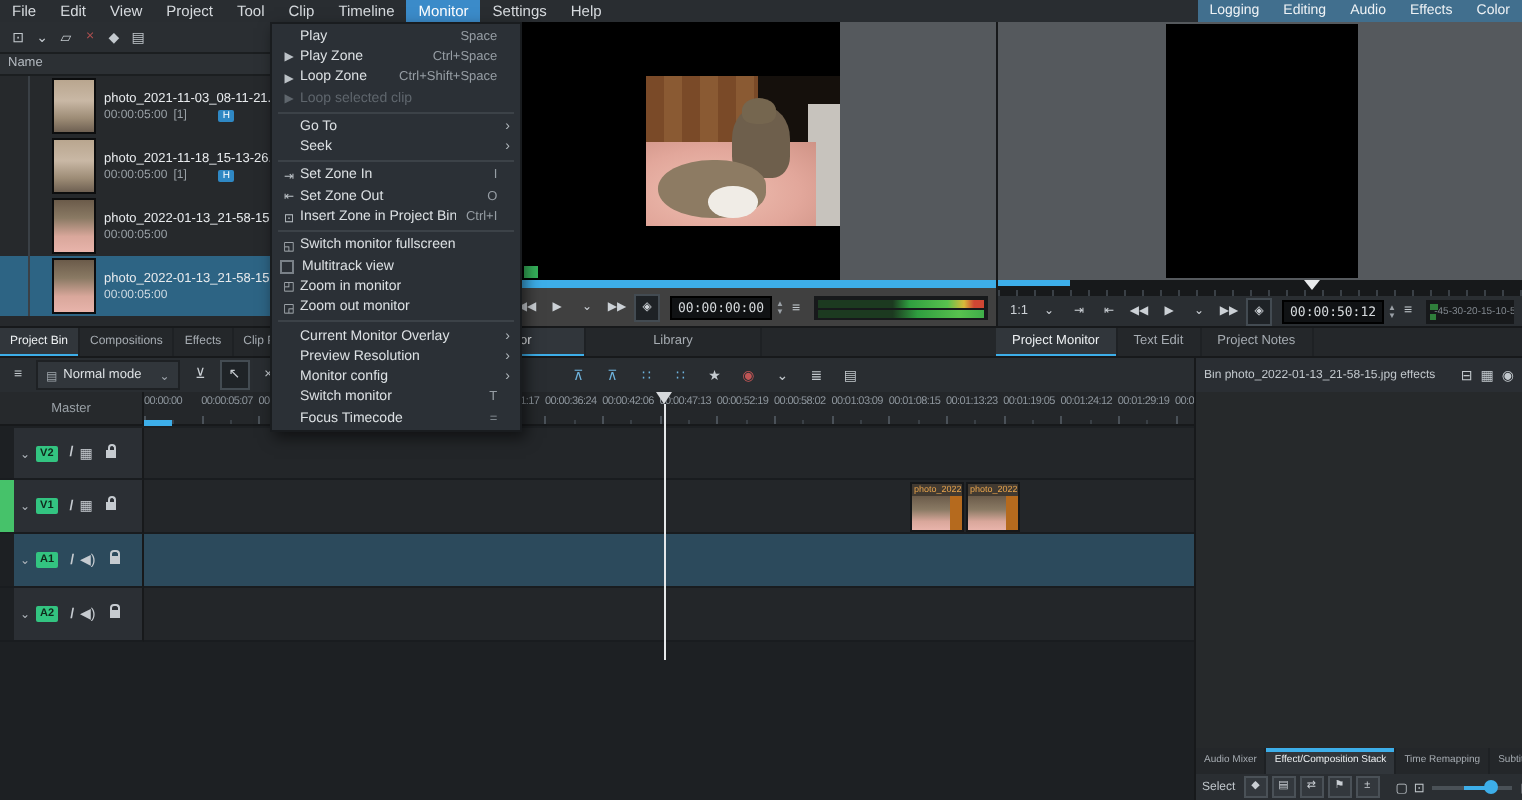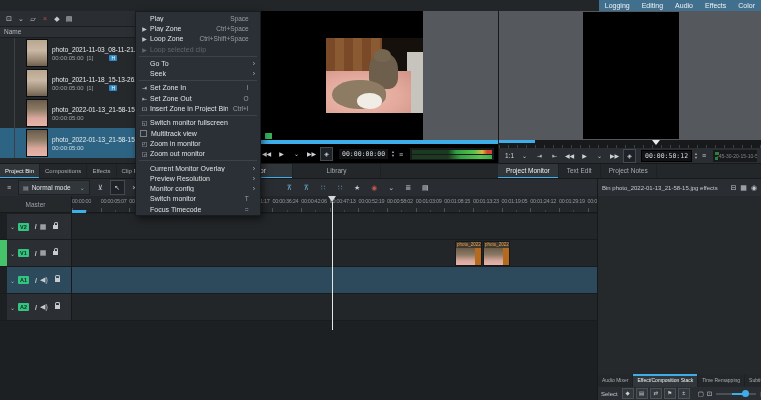--- a/index.html
+++ b/index.html
@@ -41,21 +41,21 @@
   .bthumb[data-thumb="a"]{background:linear-gradient(180deg,#b9a68f 0%,#c9b8a5 40%,#9b8a74 75%,#6e6052 100%);}
   .bthumb[data-thumb="b"]{background:linear-gradient(180deg,#6b5b4a 0%,#8a7a64 35%,#d9a79b 70%,#e8b4ab 100%);}
   .binfo{margin-left:4px;overflow:hidden;}
   .bname{font-size:6.5px;color:#e8ebee;white-space:nowrap;}
   .bmeta{display:flex;align-items:center;font-size:6px;color:#9aa1a7;margin-top:2px;}
   .binrow[data-state="selected"] .bmeta{color:#cfdbe3;}
   .busage{margin-left:3px;}
   .bbadge{margin-left:16px;background:#2f88c4;color:#fff;font-size:5px;line-height:6px;padding:0 2px;border-radius:1px;}
   .bbadge:empty{display:none;}
   
-  .clipmon{position:absolute;left:205px;top:11px;width:293px;height:152px;background:#000000;border-left:6px solid #e5e5e5;box-sizing:border-box;}
+  .clipmon{position:absolute;left:205px;top:11px;width:293px;height:152px;background:#404040;border-left:3px solid #e5e5e5;box-sizing:border-box;}
   .cm-view{position:absolute;left:0;top:0;width:293px;height:129px;background:#000;}
   .cm-grey{position:absolute;left:212px;top:0;width:81px;height:129px;background:#55595d;}
   .cm-photo{position:absolute;left:115px;top:27px;width:97px;height:75px;background:#d9c2b4;overflow:hidden;}
   .ph-wood{position:absolute;left:0;top:0;width:58%;height:46%;
            background:repeating-linear-gradient(90deg,#7a4a28 0 9px,#8a5a33 9px 18px);}
   .ph-dark{position:absolute;right:0;top:0;width:44%;height:58%;background:#15100c;}
   .ph-wall{position:absolute;right:0;top:18%;width:16%;height:82%;background:#c7c3bd;}
   .ph-blanket{position:absolute;left:0;bottom:0;width:88%;height:56%;
               background:radial-gradient(ellipse at 40% 60%,#efc0b2 0%,#e2a79b 60%,#cf9386 100%);}
   .ph-cat1{position:absolute;left:6%;bottom:6%;width:56%;height:38%;background:#8d7b63;border-radius:50% 45% 45% 50%;}
@@ -167,20 +167,42 @@
   .zs-track{position:absolute;left:0;right:0;top:4px;height:2px;background:#4a5157;}
   .zs-fill{position:absolute;left:40%;width:30%;top:4px;height:2px;background:#3daee9;}
   .zs-knob{position:absolute;left:64%;top:1px;width:7px;height:7px;border-radius:50%;background:#3daee9;}
   .gap1{width:4px;flex:none;}
 </style>
 </head>
 <body>
 
 <div class="win">
 
+  <div class="menubar">
+
+      <div class="mb-item" data-state="">File</div>
+
+      <div class="mb-item" data-state="">Edit</div>
+
+      <div class="mb-item" data-state="">View</div>
+
+      <div class="mb-item" data-state="">Project</div>
+
+      <div class="mb-item" data-state="">Tool</div>
+
+      <div class="mb-item" data-state="">Clip</div>
+
+      <div class="mb-item" data-state="">Timeline</div>
+
+      <div class="mb-item" data-state="active">Monitor</div>
+
+      <div class="mb-item" data-state="">Settings</div>
+
+      <div class="mb-item" data-state="">Help</div>
+    </div>
   <div class="workspaces">
 
       <div class="ws">Logging</div>
 
       <div class="ws">Editing</div>
 
       <div class="ws">Audio</div>
 
       <div class="ws">Effects</div>
 

